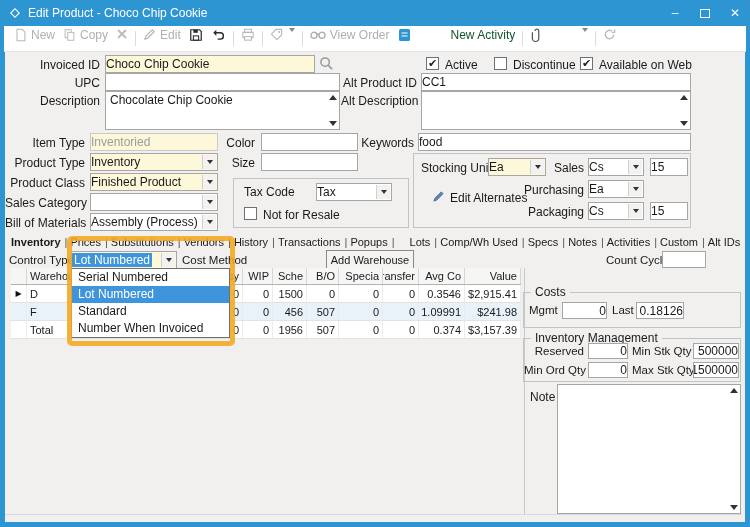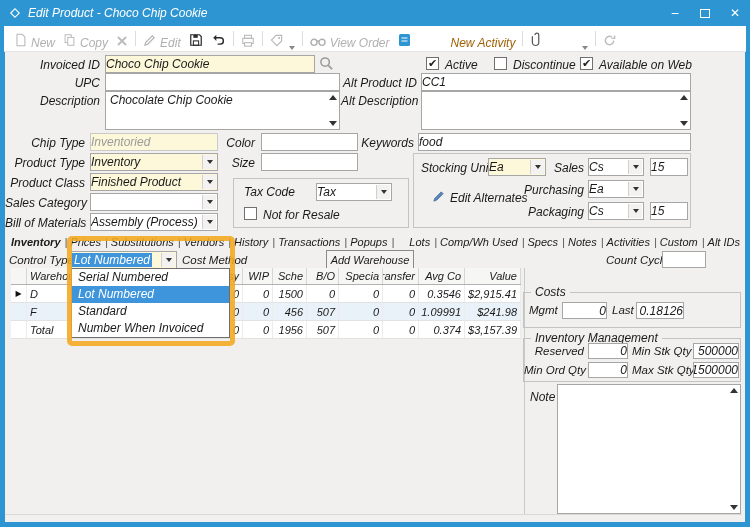--- a/index.html
+++ b/index.html
@@ -1,33 +1,33 @@
 <!DOCTYPE html>
 <html><head>
 <meta charset="utf-8">
 <style>
   * { box-sizing: border-box; }
   body { margin:0; width:750px; height:527px; overflow:hidden; background:#fff;
          font-family:"Liberation Sans","DejaVu Sans",sans-serif; color:#1a1a1a; }
   #window { width:750px; height:527px; border-left:5px solid #2e95d3; border-right:5px solid #2e95d3;
-            border-bottom:5px solid #2e95d3; background:#f1f0ee; position:relative;font-style:italic; }
+            border-bottom:5px solid #2e95d3; background:#f1f0ee; position:relative; }
   
   #titlebar { height:26px; background:#2e95d3; display:flex; align-items:center; color:#fff;
               padding-left:8px; font-size:12px; margin:0 -5px; }
   #titlebar .ticon { margin-right:6px; display:flex; }
   #titlebar .tspacer { flex:1; }
   .wbtn { width:30px; height:26px; display:flex; align-items:center; justify-content:center;
           color:#fff; font-size:12px; }
   .maxbox { width:10px; height:9px; border:1px solid #fff; }
   
   #toolbar { height:26px; background:#fff; border-bottom:1px solid #e4e4e4; display:flex;
              align-items:center; padding:0 6px; font-size:12px; margin:0 -1px 0 -1px; }
-  .tbtn { display:flex; align-items:flex-end; gap:4px; padding:0 4px; height:22px; white-space:nowrap; }
+  .tbtn { display:flex; align-items:flex-start; gap:4px; padding:0 4px; height:22px; white-space:nowrap; }
   .tbtn.dis { color:#b0b0b0; }
-  .tbtn.en { color:#a16207;gap:40px; }
+  .tbtn.en { color:#14532d;gap:40px; }
   .tsep { width:1px; height:15px; background:#dcdcdc; margin:0 3px; }
   .dd-mini { width:0; height:0; border-left:3px solid transparent; border-right:3px solid transparent;
              border-top:4px solid #888; margin-left:2px; }
   
   .lbl { position:absolute; font-size:12px; text-align:right; white-space:nowrap; }
   .llbl { position:absolute; font-size:12px; white-space:nowrap; }
   .field { position:absolute; height:18px; background:#fff; border:1px solid #a6a6a6; font-size:12px;
            display:flex; align-items:center; padding:0 0; overflow:hidden; white-space:nowrap; }
   .yellow { background:#fcf8d9; }
   .num { justify-content:flex-end; }
@@ -230,21 +230,21 @@
       <span class="scr up"></span>
       <span class="scr dn"></span>
     </span>
     <span class="lbl" style="left:336px;top:42px;width:76px">Alt Description</span>
     <span class="tarea" style="left:416px;top:39px;width:270px;height:39px">
       <span></span>
       <span class="scr up"></span>
       <span class="scr dn"></span>
     </span>
 
-    <span class="lbl" style="left:0;top:84px;width:80px">Chip Type</span>
+    <span class="lbl" style="left:0;top:84px;width:80px">Item Type</span>
     <span class="field yellow" style="left:85px;top:81px;width:128px;border-color:#c9c9c9">
         <span class="disabled-text">Inventoried</span>
       </span>
 
     <span class="lbl" style="left:0;top:104px;width:80px">Product Type</span>
     <span class="field yellow combo" style="left:85px;top:101px;width:128px">
         <span>Inventory</span>
         <span class="ddbtn">
           <i class="tri"></i>
         </span>

